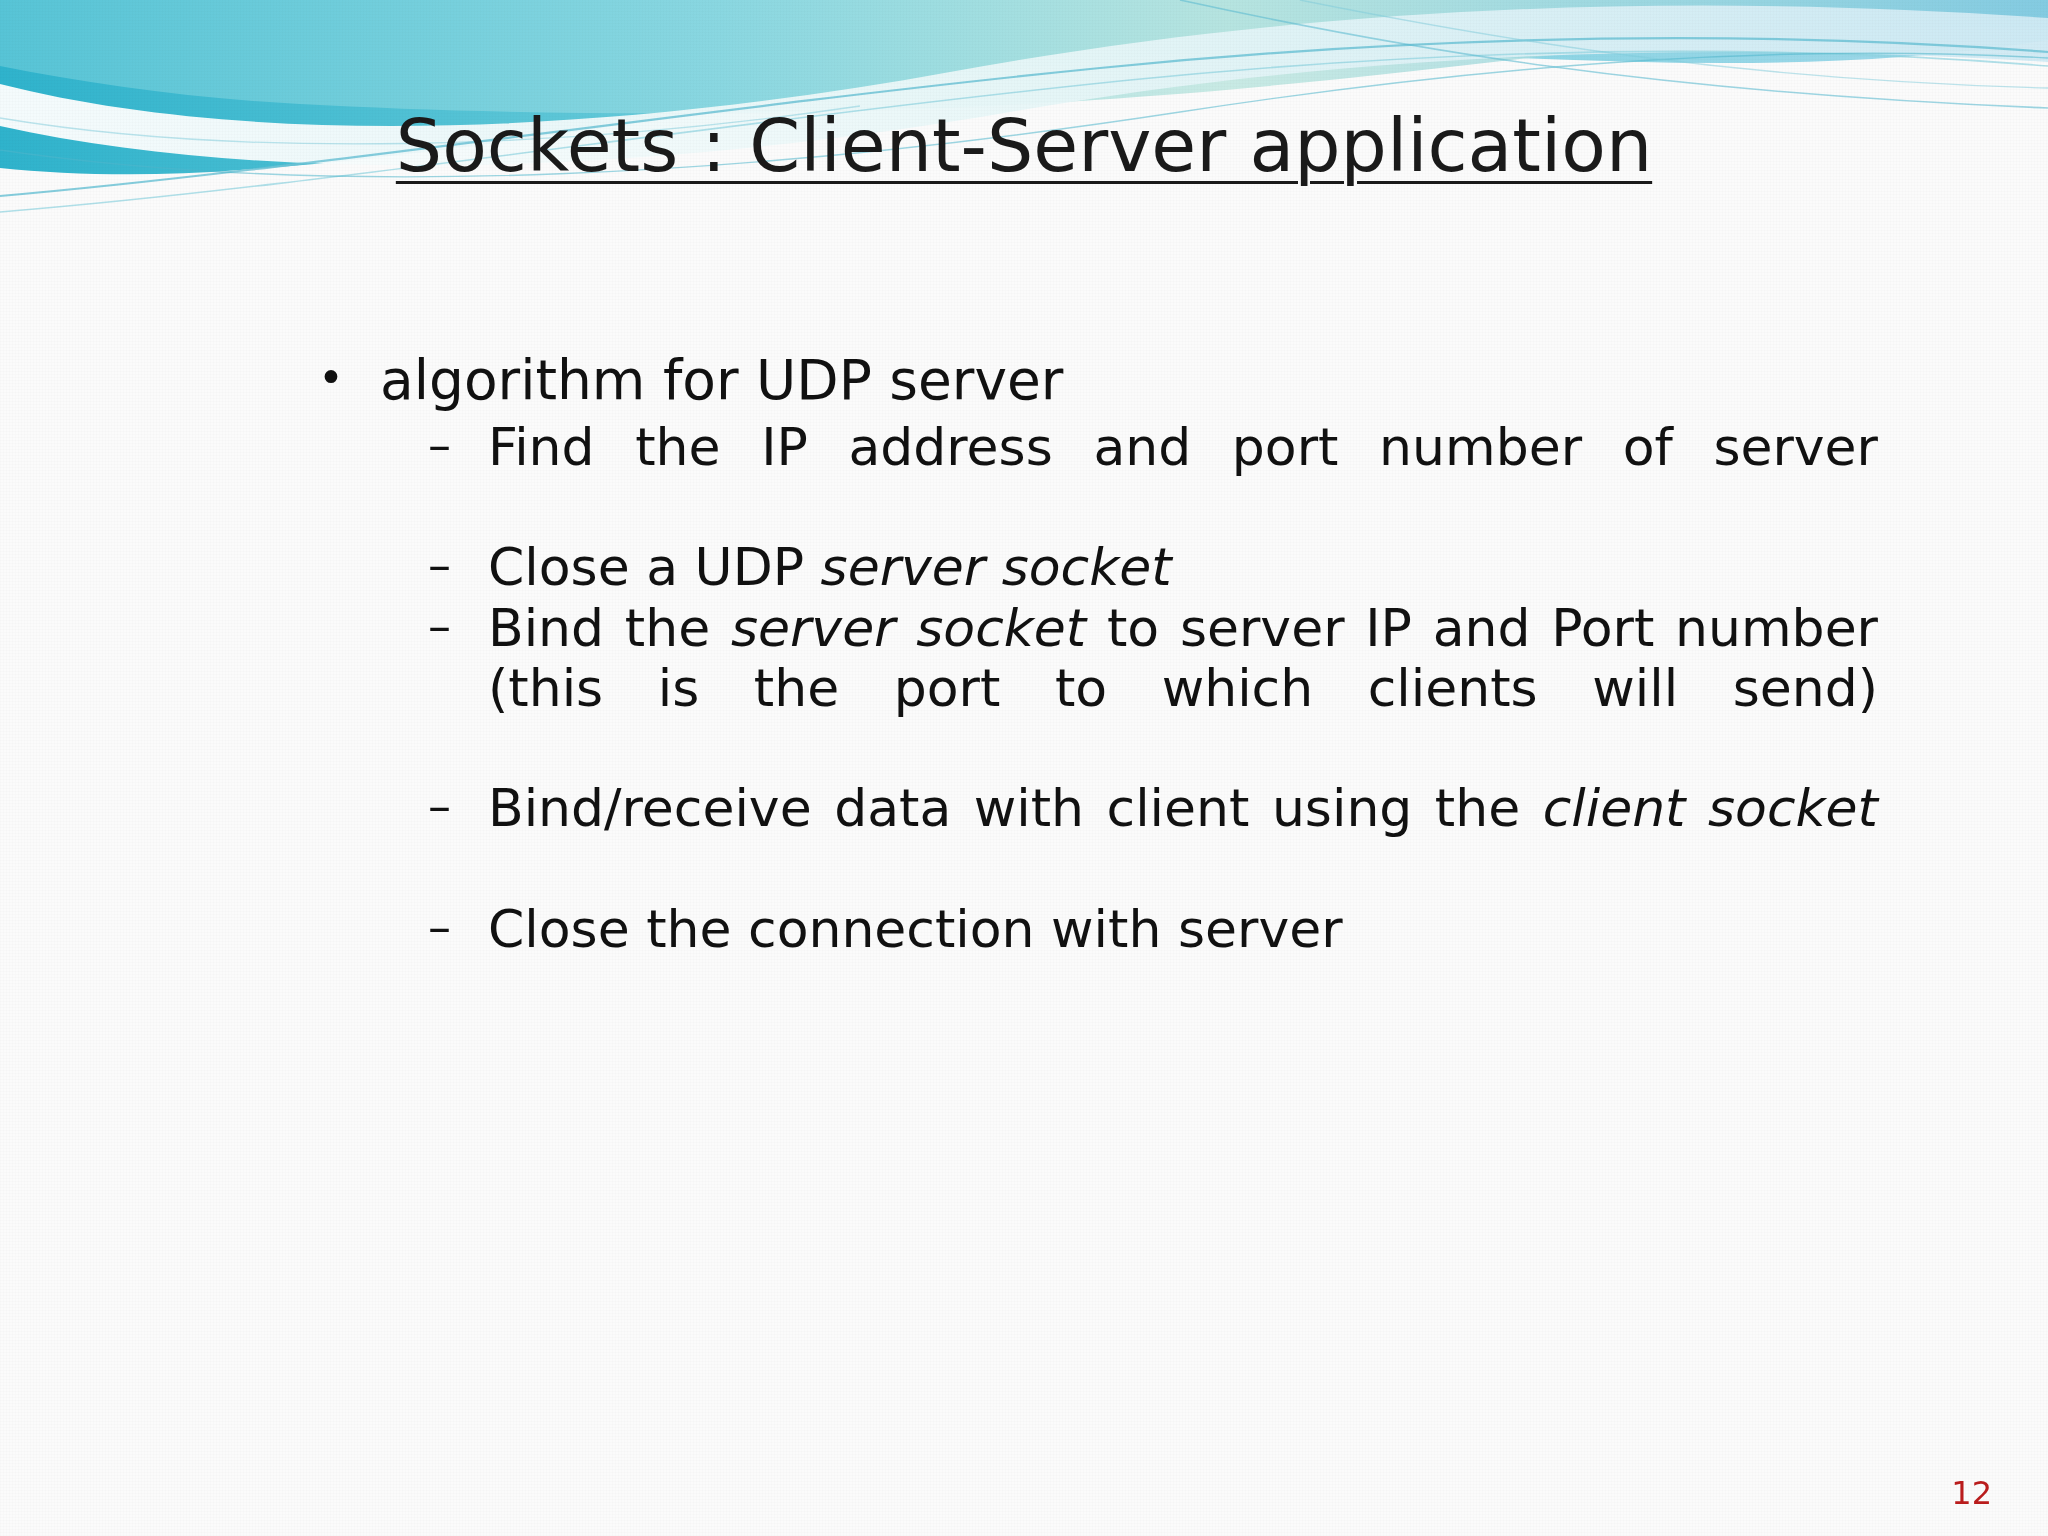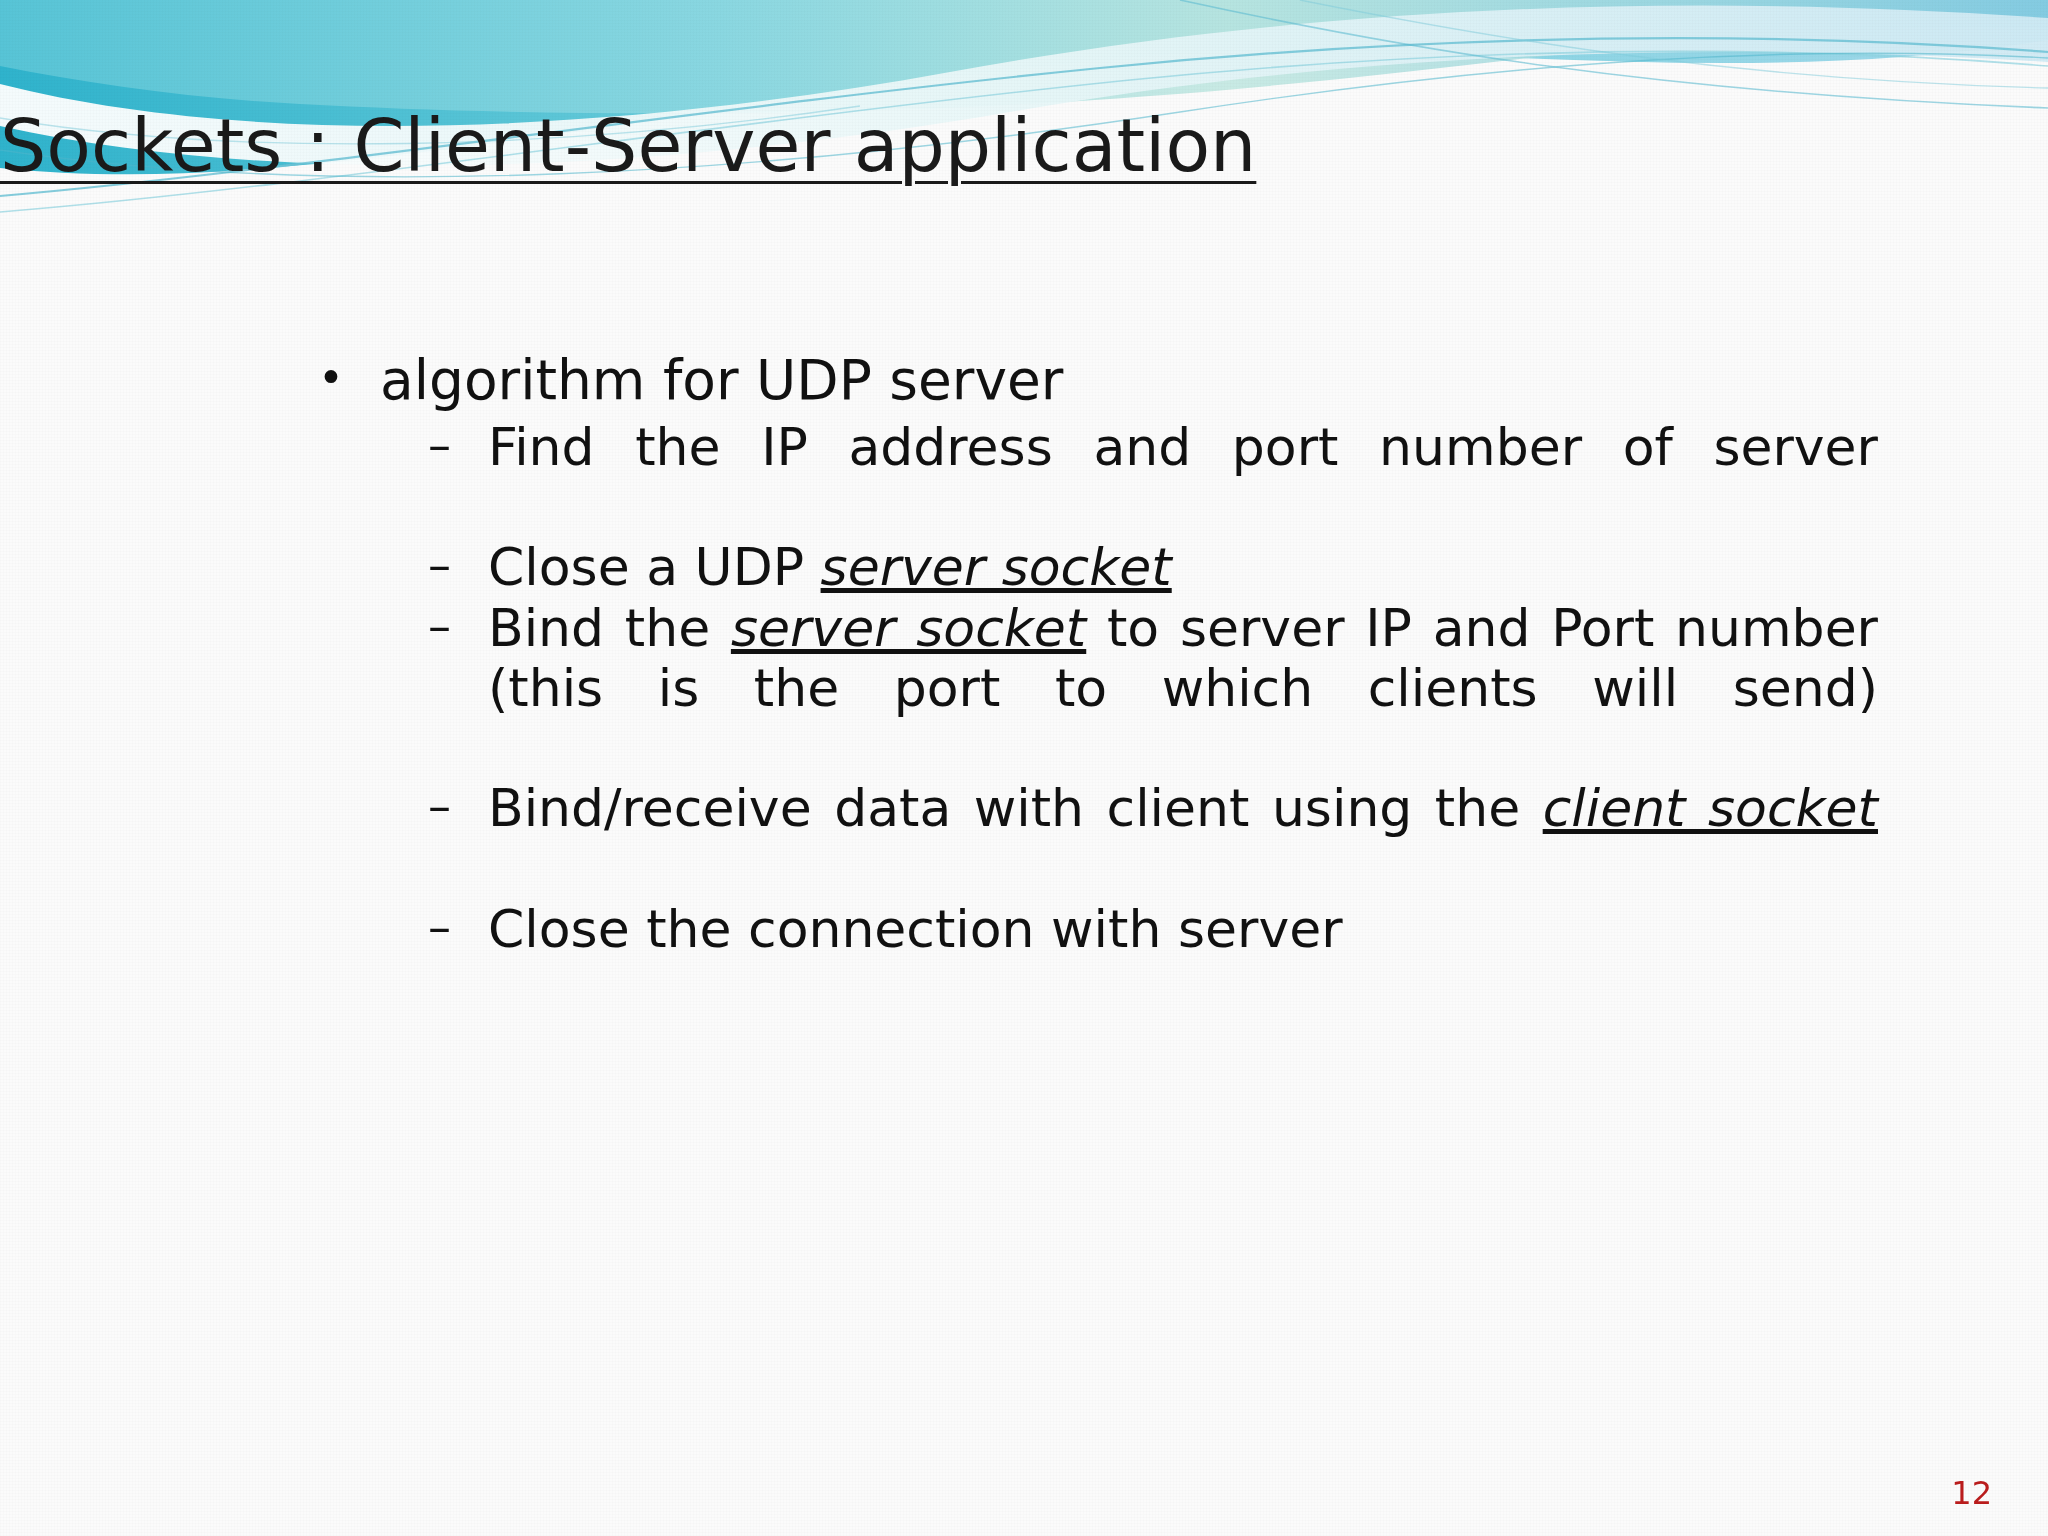--- a/index.html
+++ b/index.html
@@ -35,21 +35,21 @@
     top: 0;
     left: 0;
     width: 2048px;
     height: 300px;
   }
   .title-wrap {
     position: absolute;
     top: 108px;
     left: 0;
     width: 2048px;
-    text-align: left;
+    text-align: center;
     z-index: 5;
   }
   .title {
     display: inline-block;
     font-size: 73px;
     line-height: 1.05;
     color: #1a1a1a;
     font-weight: 400;
     text-decoration: underline;
     text-underline-offset: 10px;
@@ -103,21 +103,20 @@
   .just .txt {
     text-align: justify;
   }
   .just .txt::after {
     content: "";
     display: inline-block;
     width: 100%;
   }
   .it {
     font-style: italic;
-    text-decoration: underline;
   }
   .page-num {
     position: absolute;
     right: 56px;
     bottom: 24px;
     font-size: 32px;
     color: #b91c1c;
     z-index: 6;
   }
 </style>

